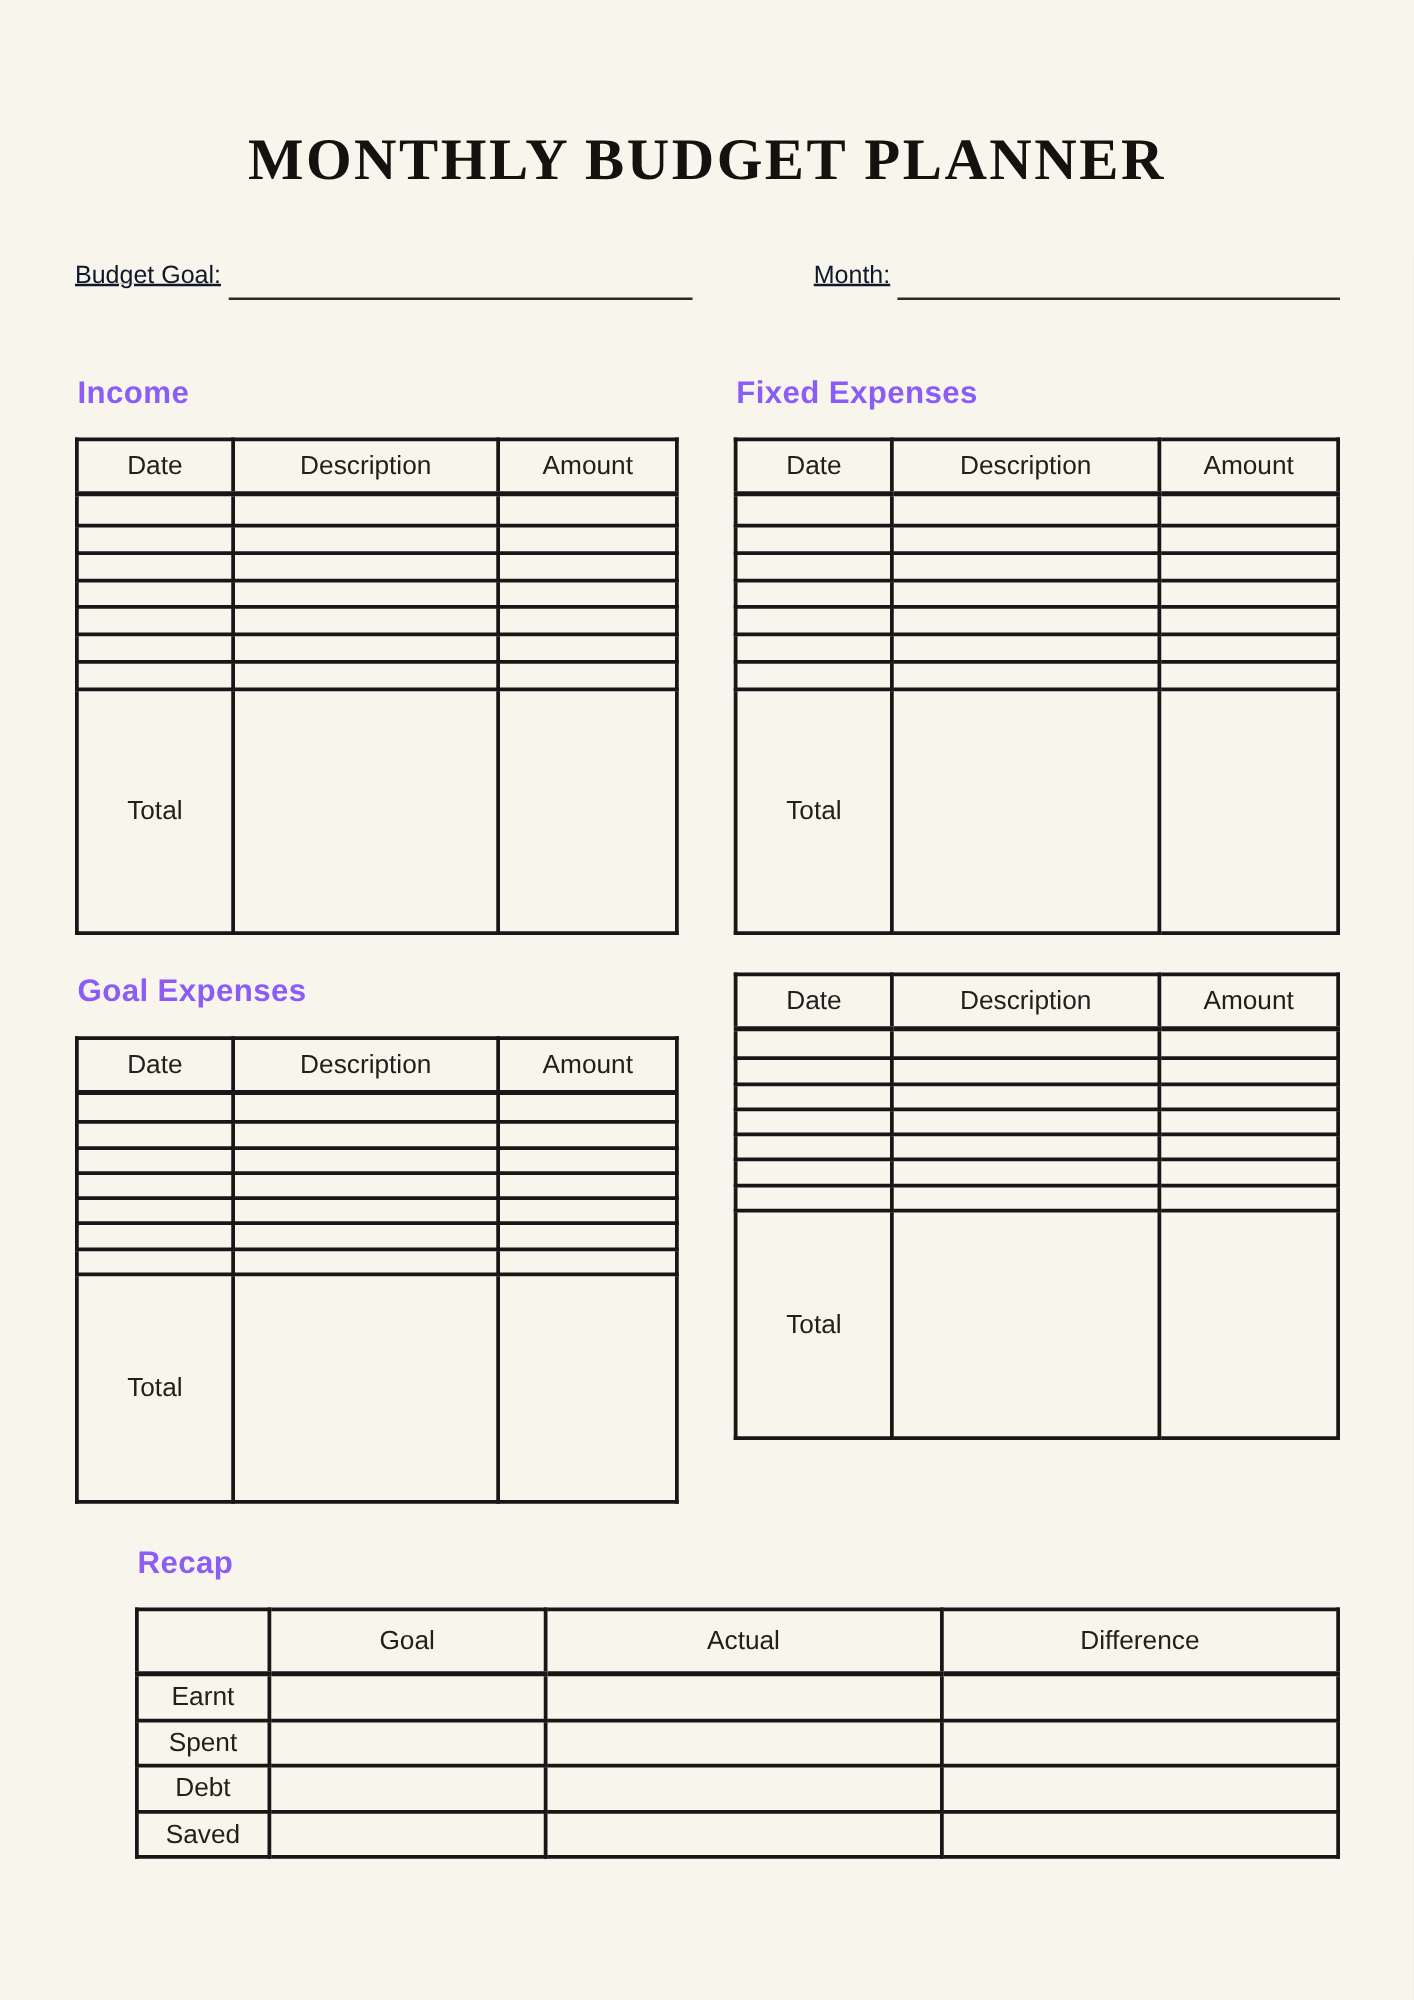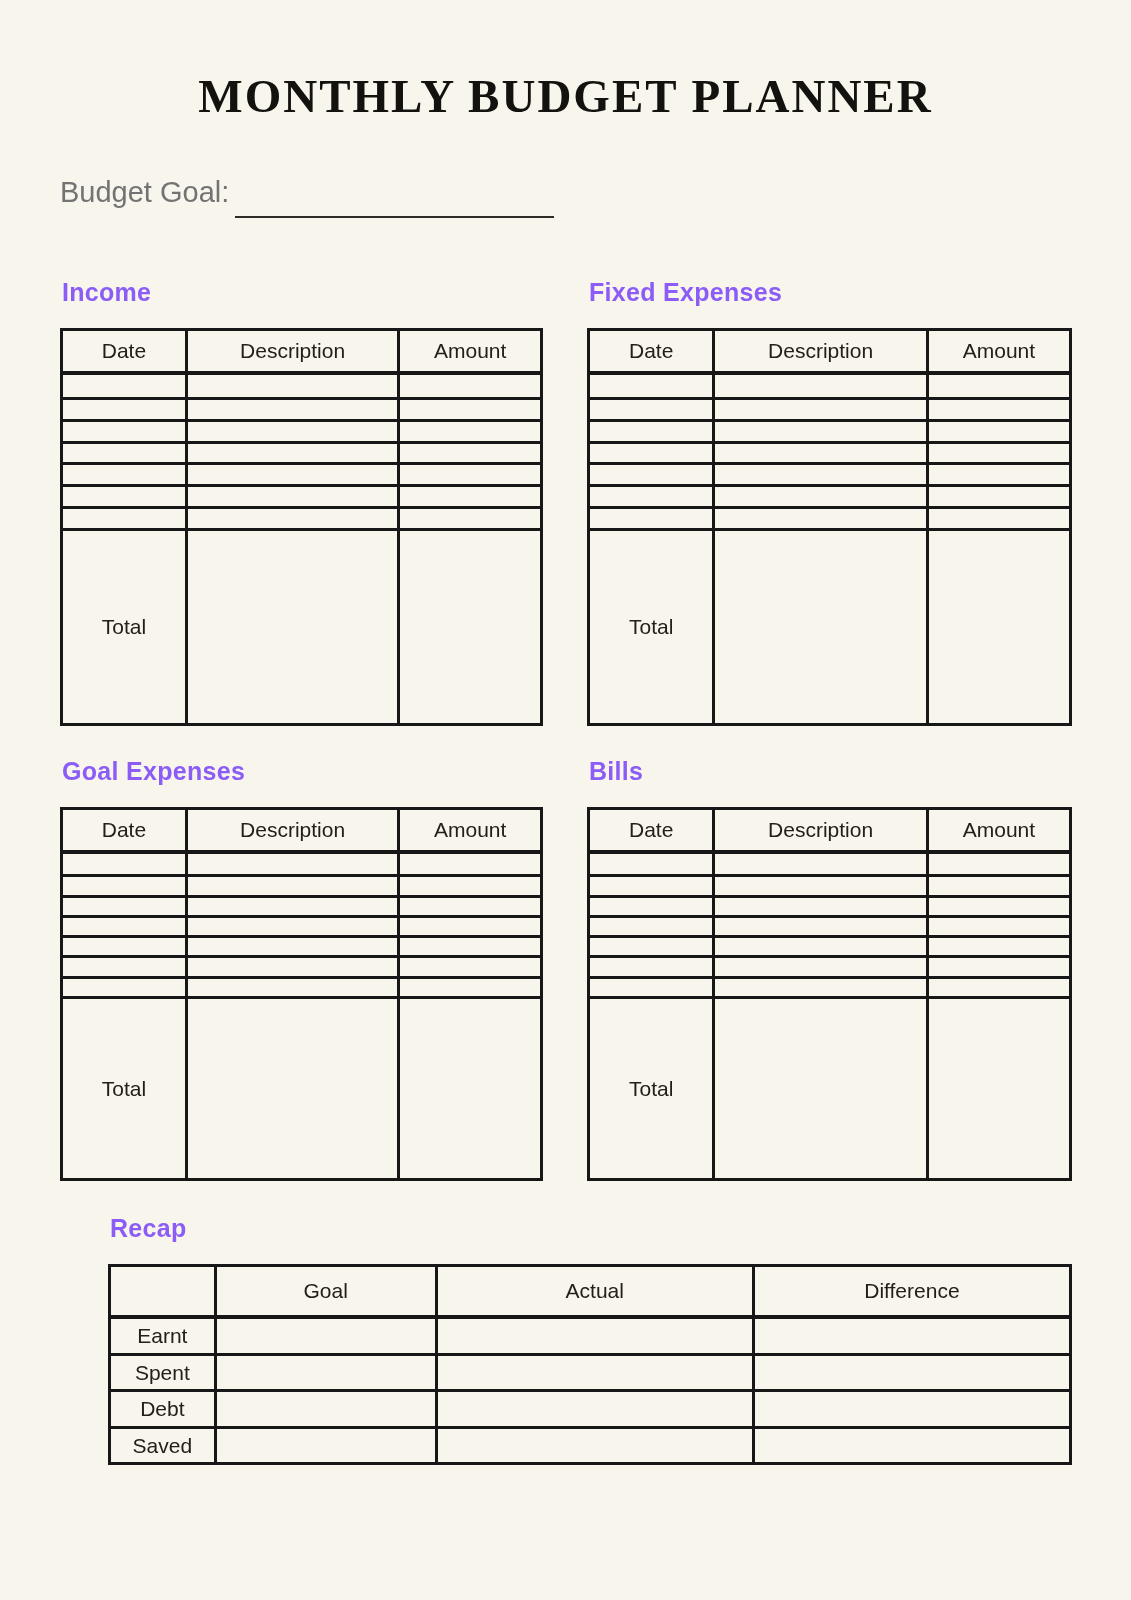--- a/index.html
+++ b/index.html
@@ -16,43 +16,44 @@
   .page{
     position:relative;
     width:1131px;
     height:1600px;
     margin:0 auto;
     background:var(--bg);
     overflow:hidden;
     box-sizing:border-box;
   }
   .page-title{
-    margin-top:72px;
+    margin-top:104px;
     text-align:center;
     font-family:"Liberation Serif", serif;
     font-weight:700;
     font-size:47px;
     line-height:1.05;
     letter-spacing:2px;
     color:#14120f;
   }
   
   .fields-row{
     display:flex;
     margin:56px 59px 0 60px;
     align-items:flex-end;
   }
   .field{display:flex;align-items:flex-end;}
   .field-budget{width:494px;}
   .field-month{flex:1;margin-left:97px;}
   .field-label{
-    font-size:29px;
+    font-size:20px;
     line-height:1.1;
-    color:#737373;
+    color:#0f172a;
     white-space:nowrap;
+    text-decoration:underline;
   }
   .field-line{
     flex:1;
     border-bottom:2px solid #2e2b27;
     transform:translateY(9px);
     height:1px;
     margin-left:6px;
   }
   
   .sections-grid{
@@ -106,20 +107,24 @@
 
 <div class="page">
 
   <div class="page-title">MONTHLY BUDGET PLANNER</div>
 
   <div class="fields-row">
     <div class="field field-budget">
       <span class="field-label">Budget Goal:</span>
       <span class="field-line"></span>
     </div>
+    <div class="field field-month">
+      <span class="field-label">Month:</span>
+      <span class="field-line"></span>
+    </div>
   </div>
 
   <div class="sections-grid">
 
     <div class="section">
       <div class="section-heading">Income</div>
       <table class="entry-table t1">
         <colgroup>
             <col class="c-date">
             <col class="c-desc">
@@ -291,21 +296,20 @@
             <tr>
             <td class="total-cell">Total</td>
             <td></td>
             <td></td>
           </tr>
         </tbody>
       </table>
     </div>
 
     <div class="section">
-      <div class="section-heading">Bills</div>
       <table class="entry-table t2">
         <colgroup>
             <col class="c-date">
             <col class="c-desc">
             <col class="c-amt">
           </colgroup>
         <thead>
           <tr>
             <th>Date</th>
             <th>Description</th>

